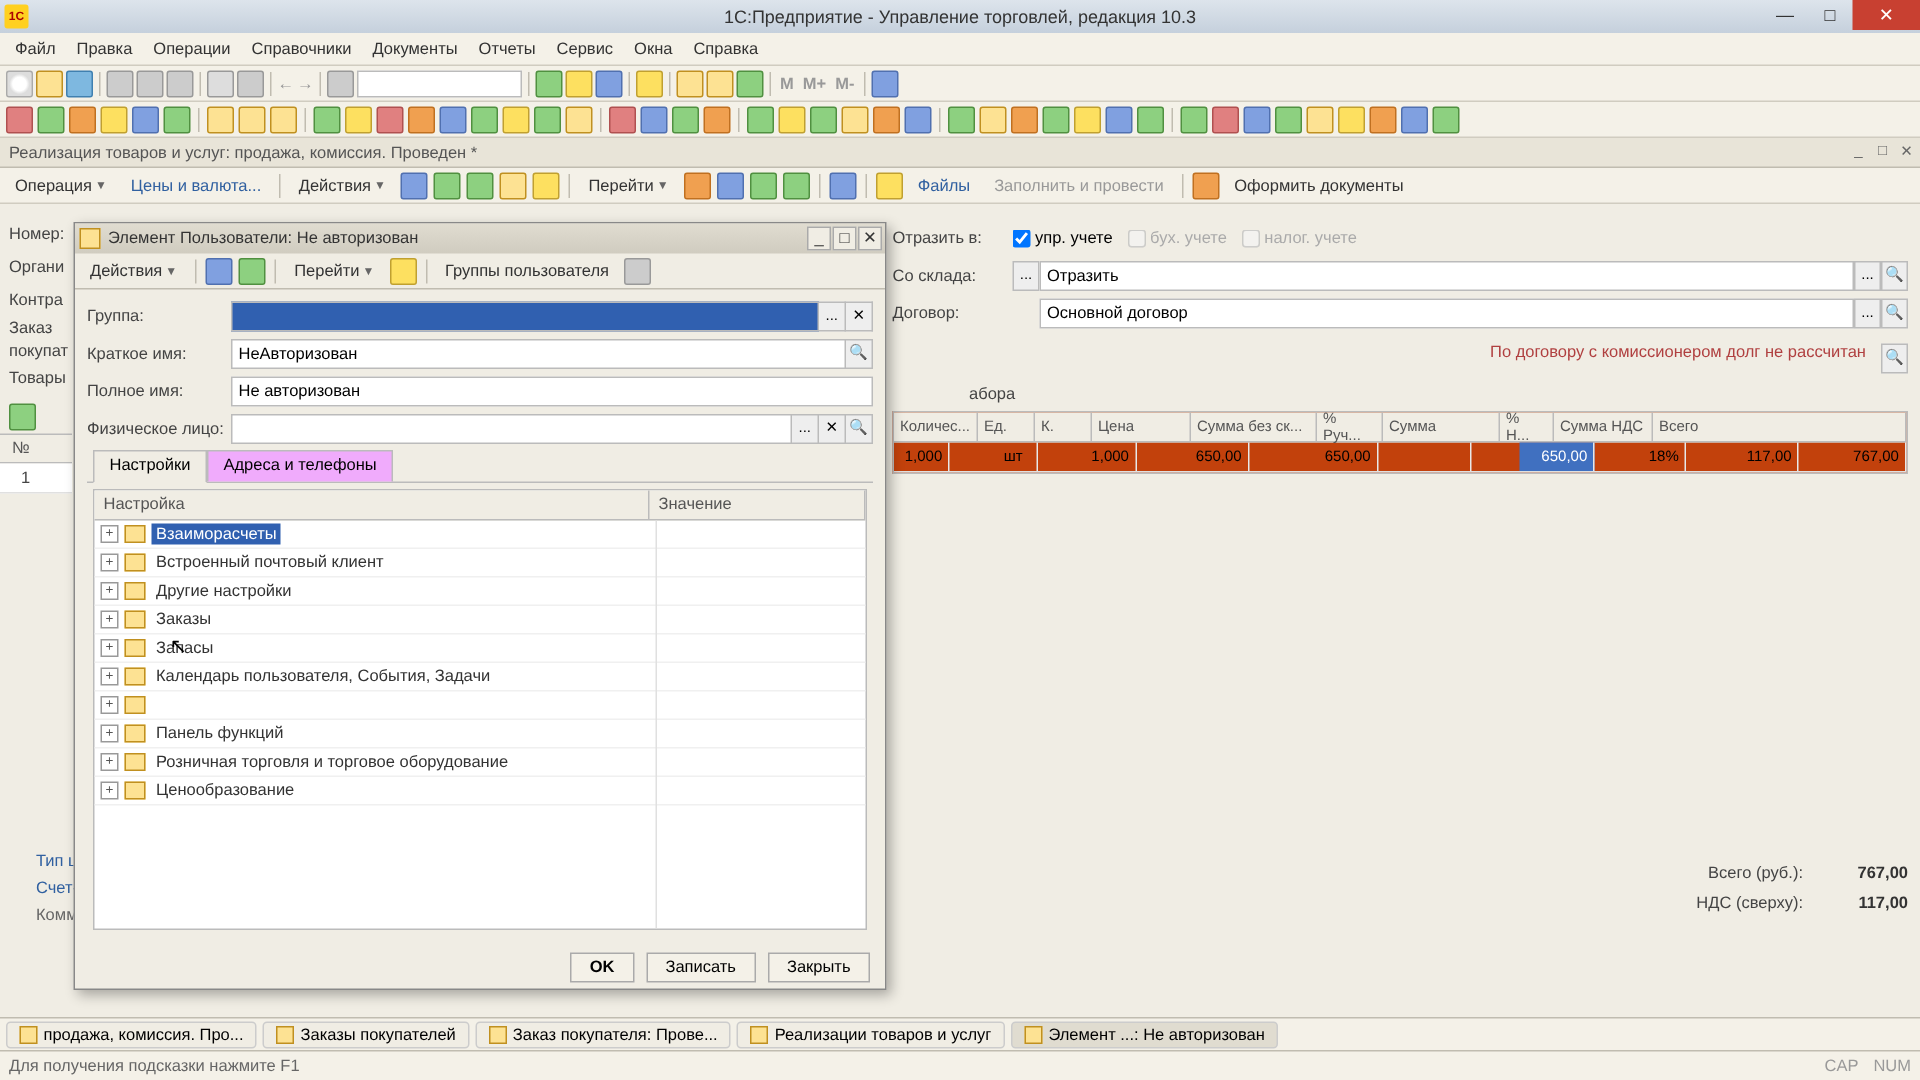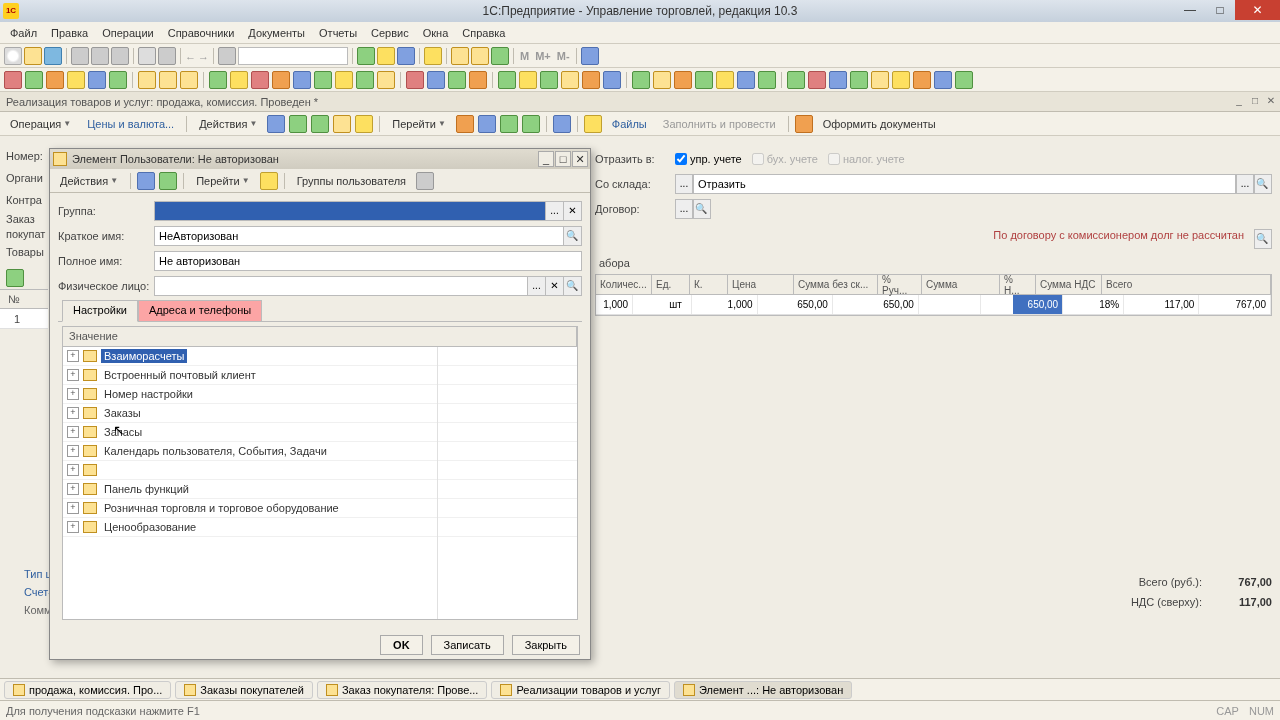--- a/index.html
+++ b/index.html
@@ -50,22 +50,22 @@
 .rp-label { width: 80px; color: #444; }
 .rp-field { flex: 1; height: 20px; background: #fff; border: 1px solid #bbb; padding: 2px 4px; display: flex; align-items: center; }
 .rp-btn { width: 18px; height: 20px; background: #eee; border: 1px solid #bbb; text-align: center; line-height: 18px; font-size: 10px; cursor: pointer; }
 .rp-chk-group { display: flex; gap: 10px; align-items: center; }
 .rp-chk { display: flex; align-items: center; gap: 3px; }
 .rp-chk input { width: 12px; height: 12px; }
 .blue-link { color: #3060a0; }
 .red-text { color: #b04040; position: absolute; right: 28px; top: 82px; }
 
 .products-area { position: absolute; left: 595px; top: 115px; right: 8px; height: 280px; }
-.table-area { height: 22px; display: flex; align-items: center; padding-left: 4px; color: #444; }
-.prod-grid { border: 1px solid #bbb; background: #ffffff; }
+.table-area { height: 22px; display: flex; align-items: center; padding-left: 4px; color: #444; margin-left: 47px; }
+.prod-grid { border: 1px solid #bbb; background: #c2410c; }
 .grid-header { display: flex; background: #f0ede4; border-bottom: 1px solid #bbb; height: 20px; }
 .grid-hcell { border-right: 1px solid #bbb; padding: 2px 4px; color: #555; font-size: 10px; display: flex; align-items: center; }
 .grid-row { display: flex; height: 20px; border-bottom: 1px solid #e0e0e0; gap: 32px; }
 .grid-cell { border-right: 1px solid #e8e8e8; padding: 2px 4px; text-align: right; font-size: 10px; display: flex; align-items: center; justify-content: flex-end; }
 .grid-cell.sel { background: #4070c0; color: #fff; }
 .grid-cell.left { justify-content: flex-start; }
 
 .totals { position: absolute; right: 8px; bottom: 10px; text-align: right; }
 .totals-row { height: 20px; display: flex; gap: 10px; justify-content: flex-end; align-items: center; }
 .totals-label { color: #444; }
@@ -82,21 +82,21 @@
 .dlg-controls { position: absolute; right: 2px; display: flex; }
 .dlg-cbtn { width: 16px; height: 16px; text-align: center; line-height: 14px; font-size: 11px; border: 1px solid #aaa; background: #f0ede4; cursor: pointer; margin-left: 1px; }
 .dlg-toolbar { height: 24px; border-bottom: 1px solid #c0bcb0; display: flex; align-items: center; padding: 0 4px; gap: 4px; }
 .dlg-form { padding: 6px 8px; }
 .dlg-row { display: flex; align-items: center; height: 24px; margin-bottom: 1px; }
 .dlg-label { width: 96px; color: #444; }
 .dlg-field { flex: 1; height: 20px; background: #fff; border: 1px solid #bbb; padding: 2px 4px; display: flex; align-items: center; }
 .dlg-field.selected { background: #3060b0; }
 .dlg-field-btn { width: 18px; height: 20px; background: #eee; border: 1px solid #bbb; border-left: none; text-align: center; line-height: 18px; font-size: 10px; cursor: pointer; }
 .dlg-tabs { display: flex; gap: 0; height: 22px; border-bottom: 1px solid #bbb; margin-top: 2px; padding-left: 4px; }
-.dlg-tab { padding: 3px 10px; border: 1px solid #bbb; border-bottom: none; background: #fca5a5; position: relative; cursor: pointer; }
+.dlg-tab { padding: 3px 10px; border: 1px solid #bbb; border-bottom: none; background: #f0abfc; position: relative; cursor: pointer; }
 .dlg-tab.active { background: #f0ede4; border-bottom: 1px solid #f0ede4; margin-bottom: -1px; }
 .dlg-tree-area { margin: 4px; border: 1px solid #bbb; background: #fff; height: 294px; }
 .tree-header { display: flex; background: #f0ede4; border-bottom: 1px solid #bbb; height: 20px; }
 .tree-hcell { padding: 3px 6px; border-right: 1px solid #bbb; color: #555; }
 .tree-hcell:first-child { width: 370px; }
 .tree-body { }
 .tree-row { display: flex; align-items: center; height: 19px; border-bottom: 1px solid #f0f0f0; padding-left: 4px; }
 .tree-expand { width: 12px; height: 12px; border: 1px solid #999; text-align: center; line-height: 9px; font-size: 9px; margin-right: 4px; color: #555; cursor: pointer; }
 .tree-folder { width: 14px; height: 12px; background: #fde293; border: 1px solid #c09020; margin-right: 4px; }
 .tree-label { color: #333; padding: 1px 3px; }
@@ -313,20 +313,21 @@
     </div>
     <div class="rp-row">
       <span class="rp-label">Со склада:</span>
       <span class="rp-btn">...</span>
       <div class="rp-field">Отразить</div>
       <span class="rp-btn">...</span>
       <span class="rp-btn">🔍</span>
     </div>
     <div class="rp-row">
       <span class="rp-label">Договор:</span>
+      <div class="rp-field" style="margin-left:18px">Основной договор</div>
       <span class="rp-btn">...</span>
       <span class="rp-btn">🔍</span>
     </div>
     <div class="red-text">По договору с комиссионером долг не рассчитан</div>
     <span class="rp-btn" style="position:absolute;right:0;top:82px">🔍</span>
   </div>
 
   <div class="products-area">
     <div class="table-area">абора</div>
     <div class="prod-grid">
@@ -433,37 +434,38 @@
       <span class="dlg-field-btn">...</span>
       <span class="dlg-field-btn">✕</span>
       <span class="dlg-field-btn">🔍</span>
     </div>
     <div class="dlg-tabs">
       <div class="dlg-tab active">Настройки</div>
       <div class="dlg-tab">Адреса и телефоны</div>
     </div>
     <div class="dlg-tree-area" style="position:relative">
       <div class="tree-header">
+        <div class="tree-hcell">Настройка</div>
         <div class="tree-hcell" style="flex:1">Значение</div>
       </div>
       <div class="tree-body" id="tree-body">
           <div class="tree-row">
             <span class="tree-expand">+</span>
             <span class="tree-folder"></span>
             <span class="tree-label sel">Взаиморасчеты</span>
           </div>
           <div class="tree-row">
             <span class="tree-expand">+</span>
             <span class="tree-folder"></span>
             <span class="tree-label">Встроенный почтовый клиент</span>
           </div>
           <div class="tree-row">
             <span class="tree-expand">+</span>
             <span class="tree-folder"></span>
-            <span class="tree-label">Номер настройки</span>
+            <span class="tree-label">Другие настройки</span>
           </div>
           <div class="tree-row">
             <span class="tree-expand">+</span>
             <span class="tree-folder"></span>
             <span class="tree-label">Заказы</span>
           </div>
           <div class="tree-row">
             <span class="tree-expand">+</span>
             <span class="tree-folder"></span>
             <span class="tree-label">Запасы</span>

